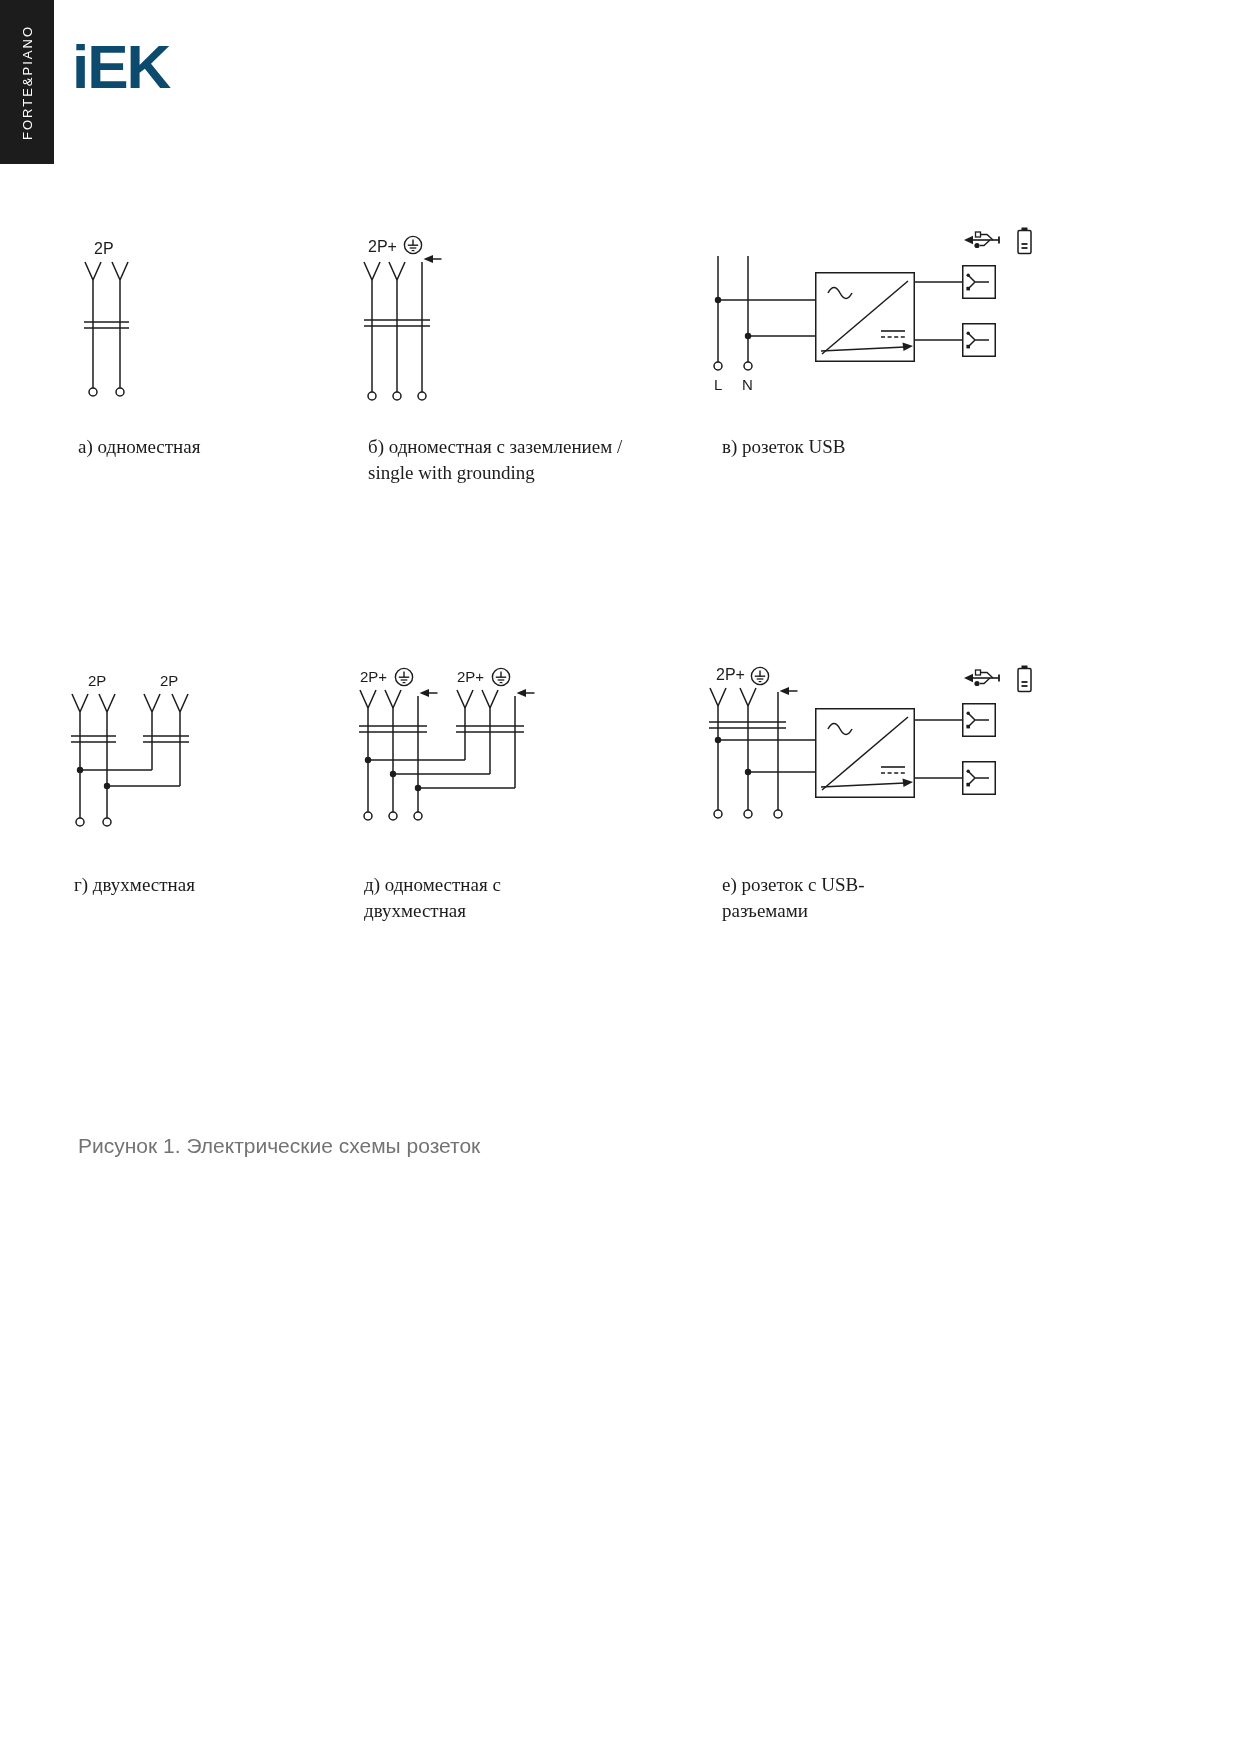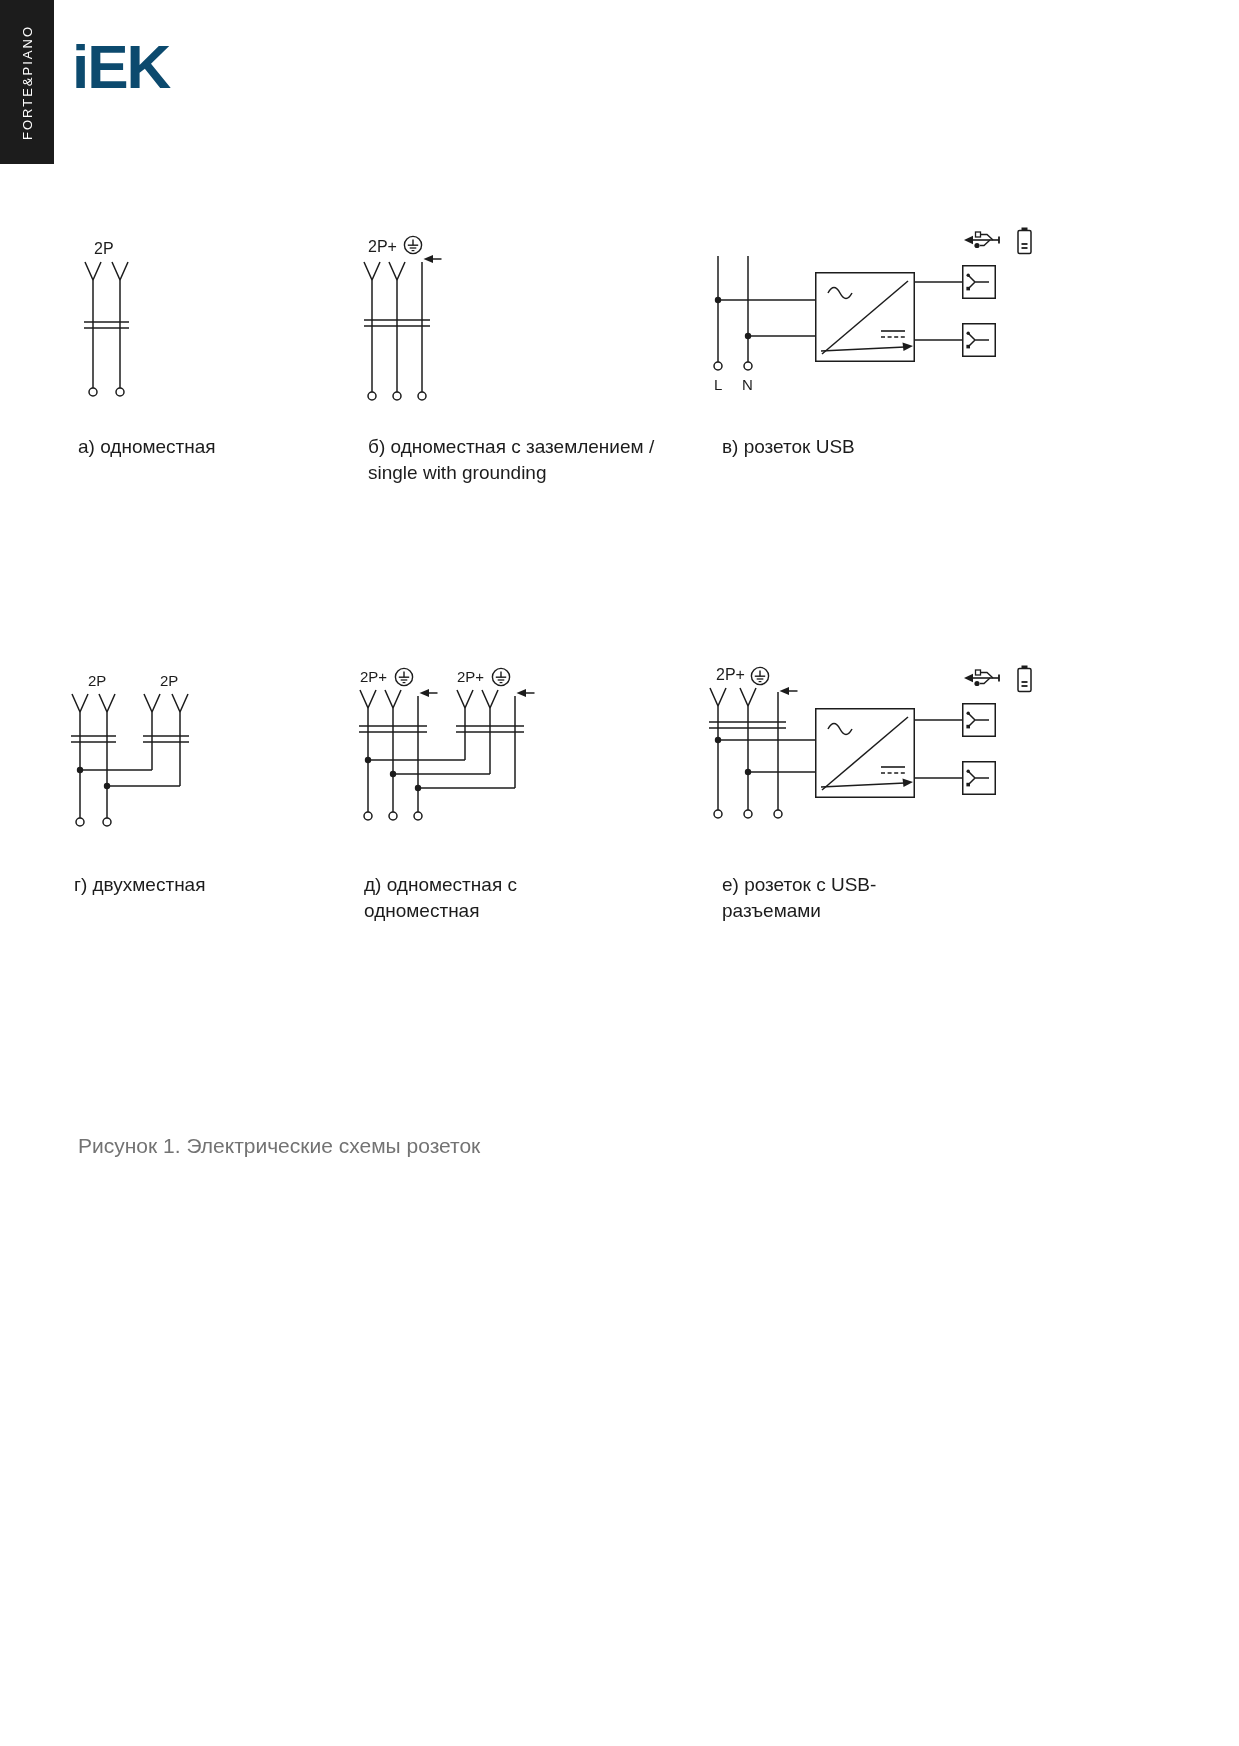--- a/index.html
+++ b/index.html
@@ -10,21 +10,21 @@
   .sidebar span{writing-mode:vertical-rl;transform:rotate(180deg);color:#ffffff;
            font-size:13px;letter-spacing:2px;font-weight:500;}
   .logo{position:absolute;left:72px;top:36px;font-size:62px;font-weight:800;
         letter-spacing:-2px;color:#0c4a6e;line-height:1;}
   .diag{position:absolute;}
   .diag line,.diag path{stroke:#1c1c1c;stroke-width:1.5;fill:none;}
   .diag circle{stroke:#1c1c1c;stroke-width:1.5;fill:#ffffff;}
   .diag circle.dot{fill:#1c1c1c;stroke:none;}
   .slabel{font-family:"Liberation Sans",sans-serif;font-size:16px;fill:#1c1c1c;}
   .slabel-sm{font-family:"Liberation Sans",sans-serif;font-size:15px;fill:#1c1c1c;}
-  .caption{position:absolute;font-size:19px;line-height:26px;color:#1c1c1c;}
+  .caption{position:absolute;font-size:19px;line-height:26px;color:#1c1c1c;font-family:Liberation Serif, serif;}
   .figcaption{position:absolute;left:78px;top:1134px;font-size:21px;color:#737373;}
 </style>
 </head>
 <body>
 
 <div class="page">
 
   <svg width="0" height="0" style="position:absolute" aria-hidden="true">
     <defs>
       <g id="gnd">
@@ -253,21 +253,21 @@
 
   <div class="caption" style="left:78px;top:434px">а) одноместная</div>
   <div class="caption" style="left:368px;top:434px">
     <div>б) одноместная с заземлением /</div>
     <div>single with grounding</div>
   </div>
   <div class="caption" style="left:722px;top:434px">в) розеток USB</div>
   <div class="caption" style="left:74px;top:872px">г) двухместная</div>
   <div class="caption" style="left:364px;top:872px">
     <div>д) одноместная с</div>
-    <div>одноместная</div>
+    <div>двухместная</div>
   </div>
   <div class="caption" style="left:722px;top:872px">
     <div>е) розеток с USB-</div>
     <div>разъемами</div>
   </div>
 
   <div class="figcaption">Рисунок 1. Электрические схемы розеток</div>
 
 </div>
 

